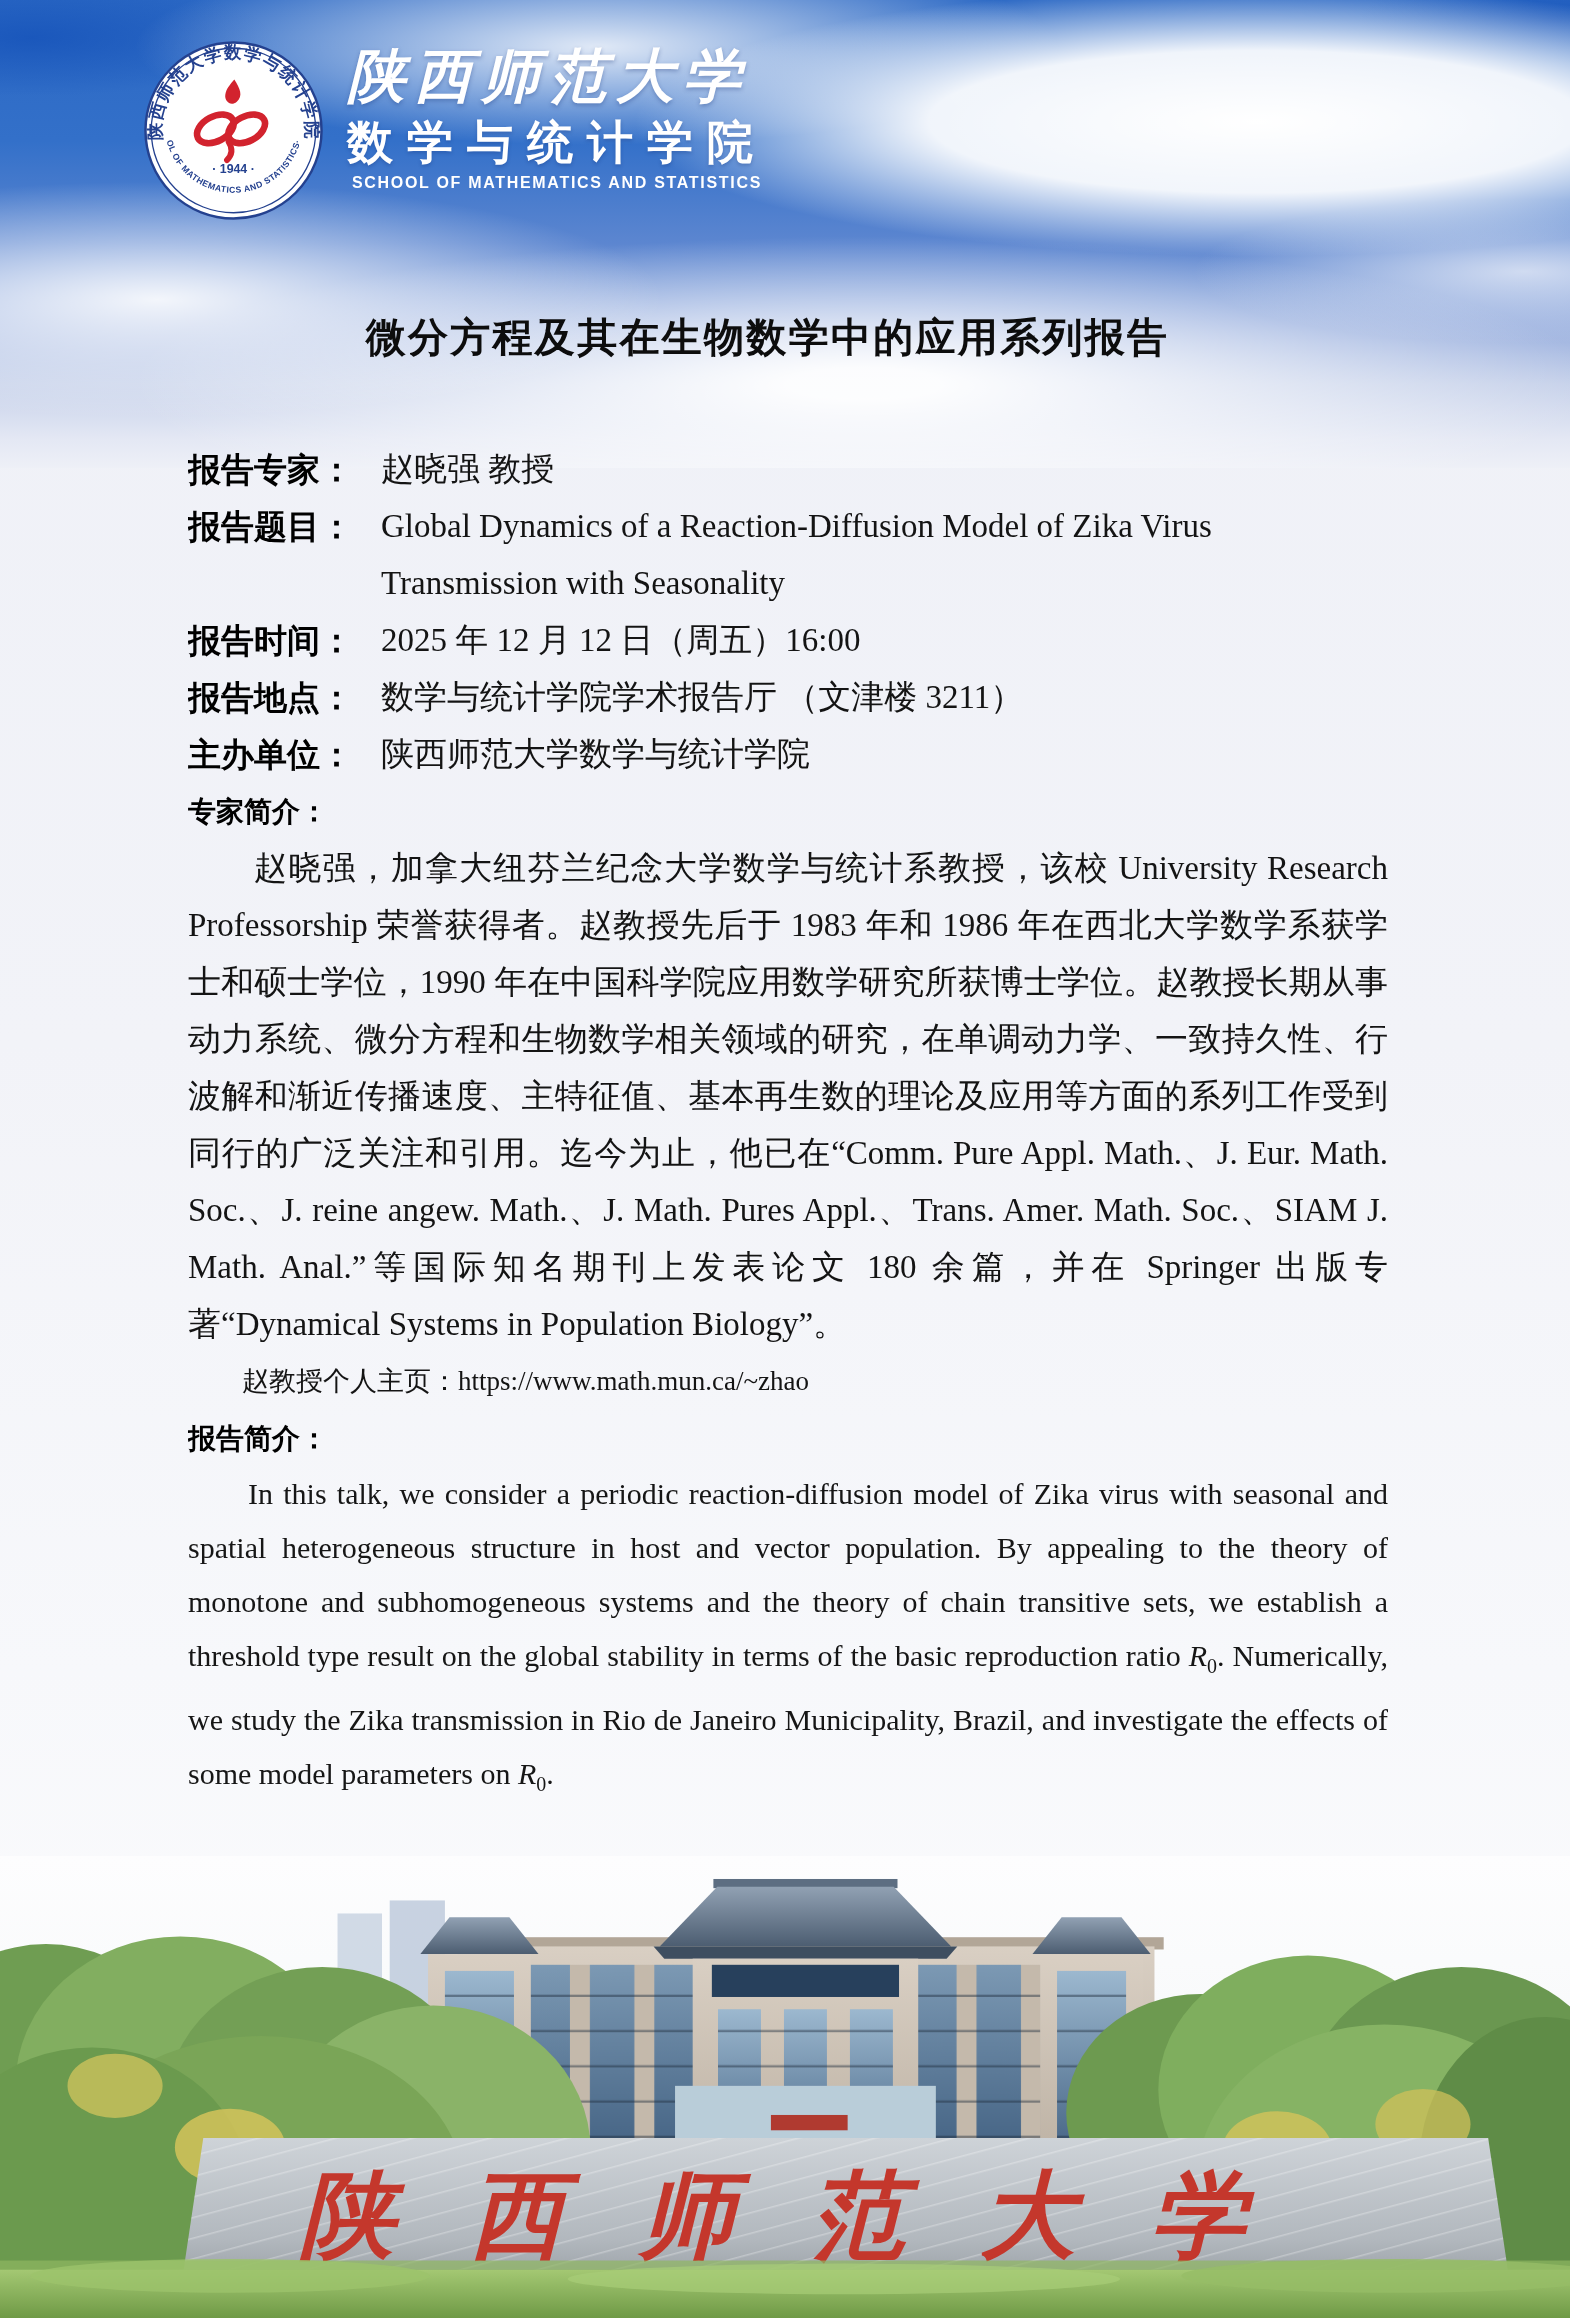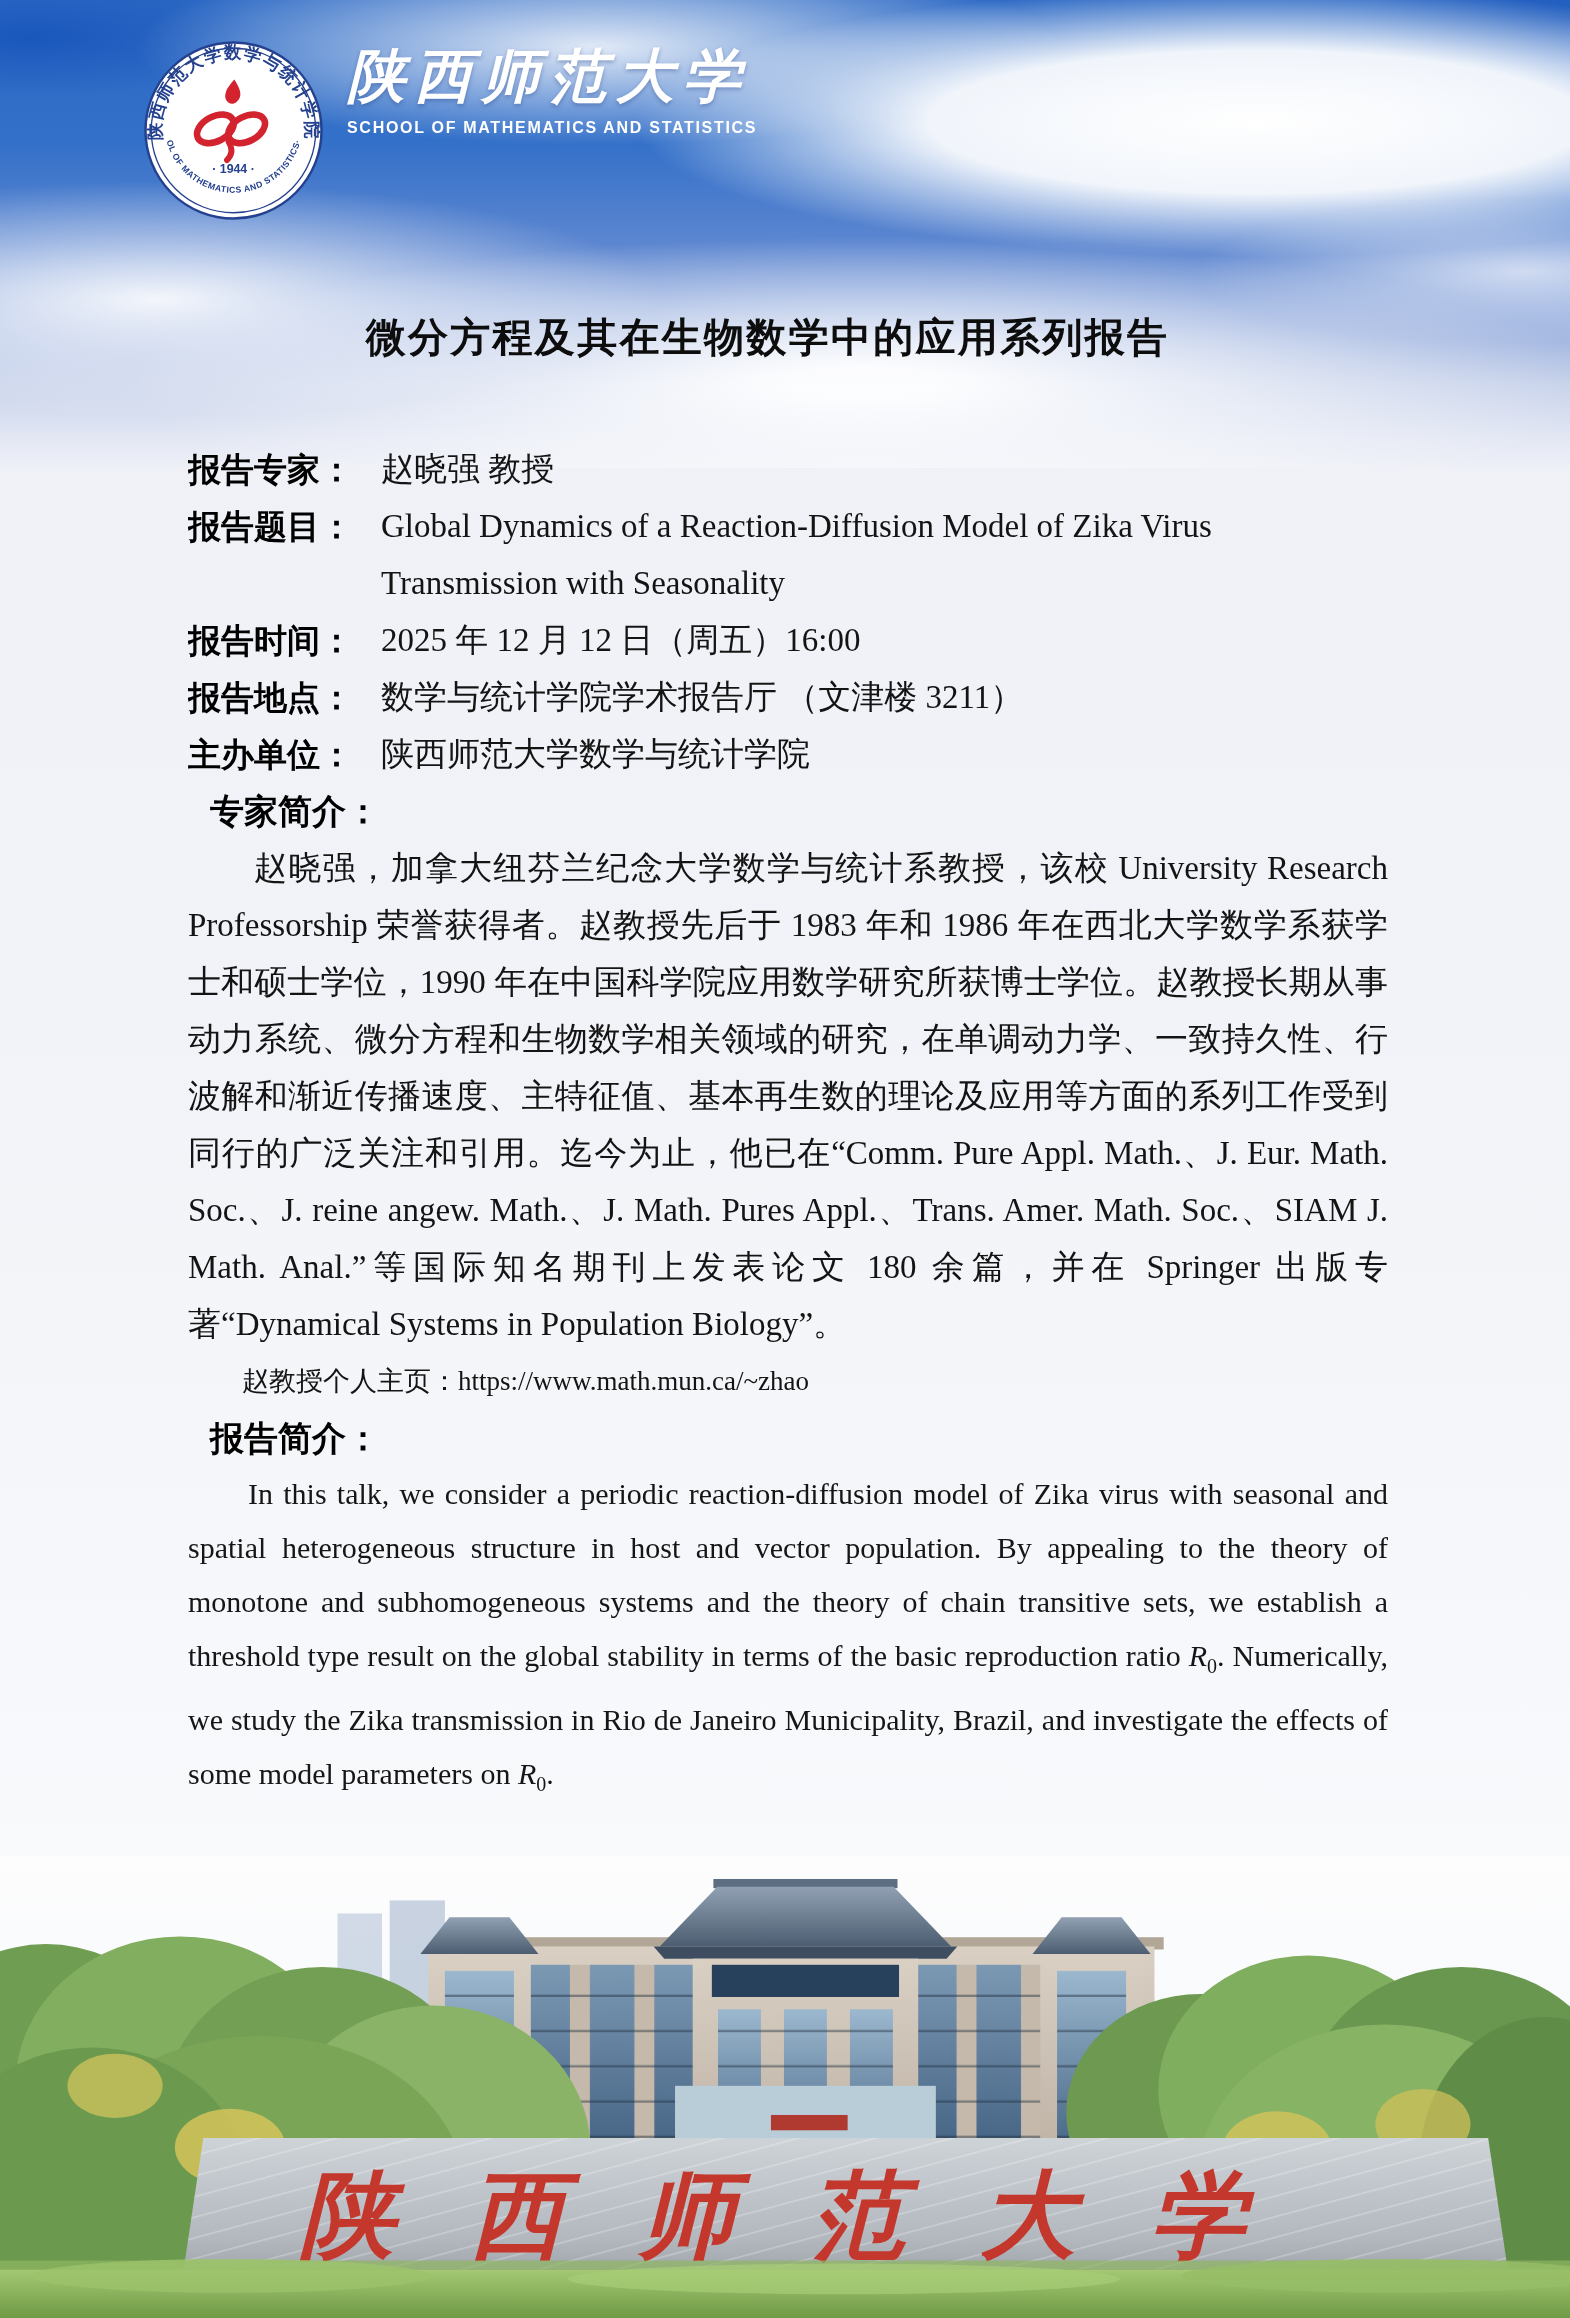--- a/index.html
+++ b/index.html
@@ -41,21 +41,21 @@
   .page-title{
     position:absolute;top:310px;left:0;width:1535px;text-align:center;
     font-size:40px;font-weight:900;letter-spacing:2.3px;color:#0d0d0d;
   }
   
   .content{position:absolute;top:441px;left:188px;width:1200px;height:1415px;overflow:hidden;color:#111;}
   .frow{display:flex;line-height:57px;font-size:33px;}
   .lbl{flex:none;width:193px;font-weight:900;color:#000;font-family:"Liberation Sans",sans-serif;}
   .val{flex:1;font-family:"Liberation Serif","DejaVu Serif",serif;color:#141414;}
   .val.title-val{max-width:947px;}
-  .sect-h{font-size:34px;font-weight:900;line-height:57px;color:#000;margin-left:22px;}
+  .sect-h{font-size:28px;font-weight:900;line-height:57px;color:#000;}
   .para{
     font-family:"Liberation Serif","DejaVu Serif",serif;font-size:33px;line-height:57px;
     text-align:justify;text-indent:2em;color:#141414;margin:0;
   }
   .homepage{font-family:"Liberation Serif","DejaVu Serif",serif;font-size:27px;line-height:57px;text-indent:2em;color:#141414;}
   .abstract{
     font-family:"Liberation Serif","DejaVu Serif",serif;font-size:30px;line-height:54px;
     text-align:justify;text-indent:2em;color:#161616;margin:0;
   }
   .abstract i{font-style:italic;}
@@ -89,20 +89,21 @@
         <g fill="none" stroke="#d2232e" stroke-width="8">
           <ellipse cx="88" cy="108" rx="24" ry="15" transform="rotate(-28 88 108)"></ellipse>
           <ellipse cx="126" cy="108" rx="24" ry="15" transform="rotate(-28 126 108)"></ellipse>
         </g>
         <path d="M104,124 q8,12 -2,22" stroke="#d2232e" stroke-width="7" fill="none" stroke-linecap="round"></path>
       </g>
       <text x="110" y="162" font-size="15" font-weight="700" fill="#24418f" text-anchor="middle">· 1944 ·</text>
     </svg>
     <div class="brand">
       <div class="univ-script">陕西师范大学</div>
+      <div class="school-cn">数学与统计学院</div>
       <div class="school-en">SCHOOL OF MATHEMATICS AND STATISTICS</div>
     </div>
   </div>
 
   <div class="page-title">微分方程及其在生物数学中的应用系列报告</div>
 
   <div class="content">
 
     <div class="frow">
       <span class="lbl">报告专家：</span>

